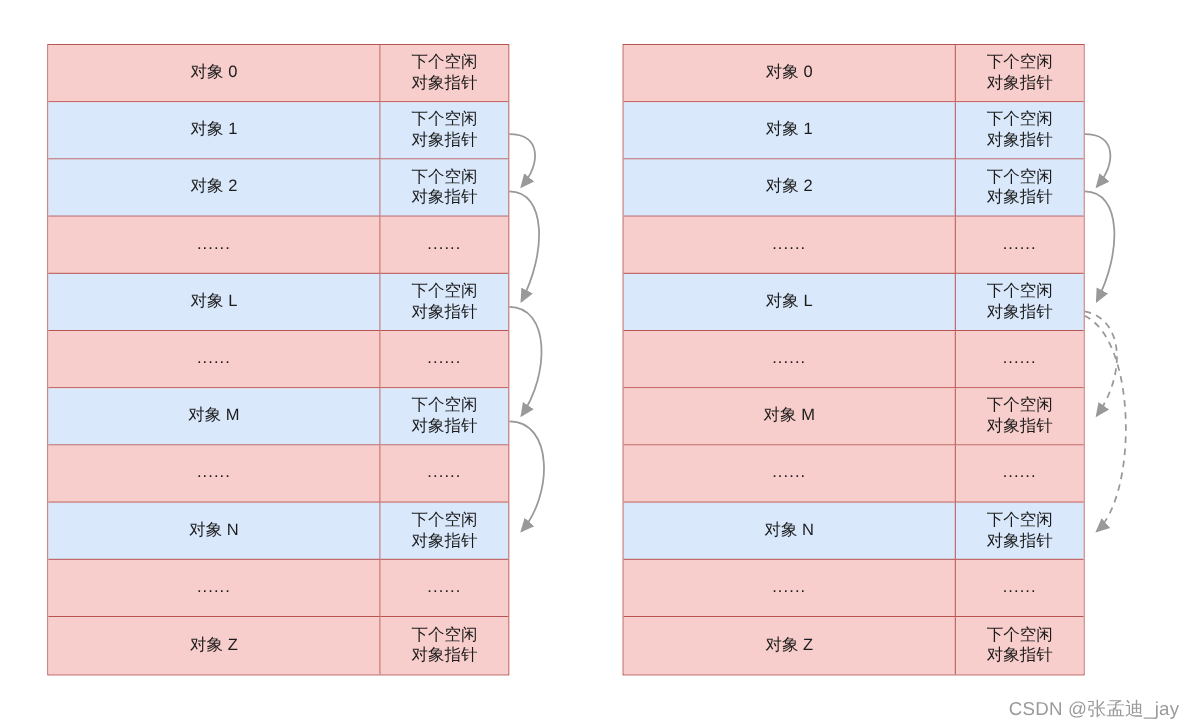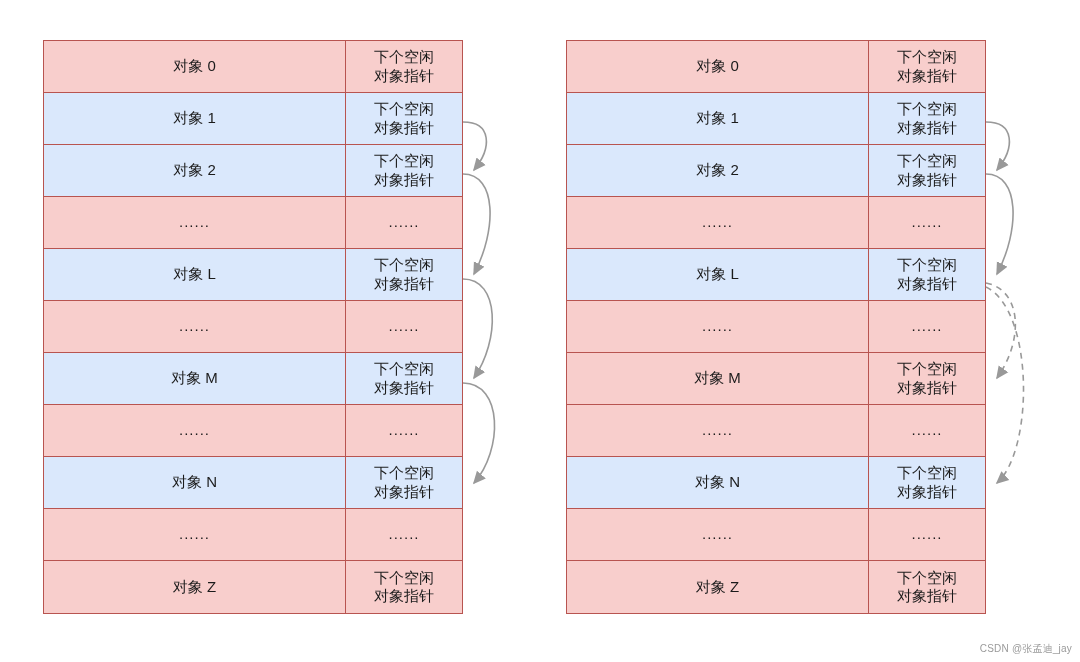--- a/index.html
+++ b/index.html
@@ -64,21 +64,21 @@
     position: absolute;
     left: 0; top: 0;
     width: 1080px; height: 662px;
     pointer-events: none;
   }
 
   .watermark {
     position: absolute;
     right: 8px;
     bottom: 6px;
-    font-size: 10px;
+    font-size: 17px;
     color: #9a9a9a;
     letter-spacing: 0.2px;
   }
 </style>
 </head>
 <body>
 
 <div class="canvas">
 
   <div class="table-block" id="block-left">

